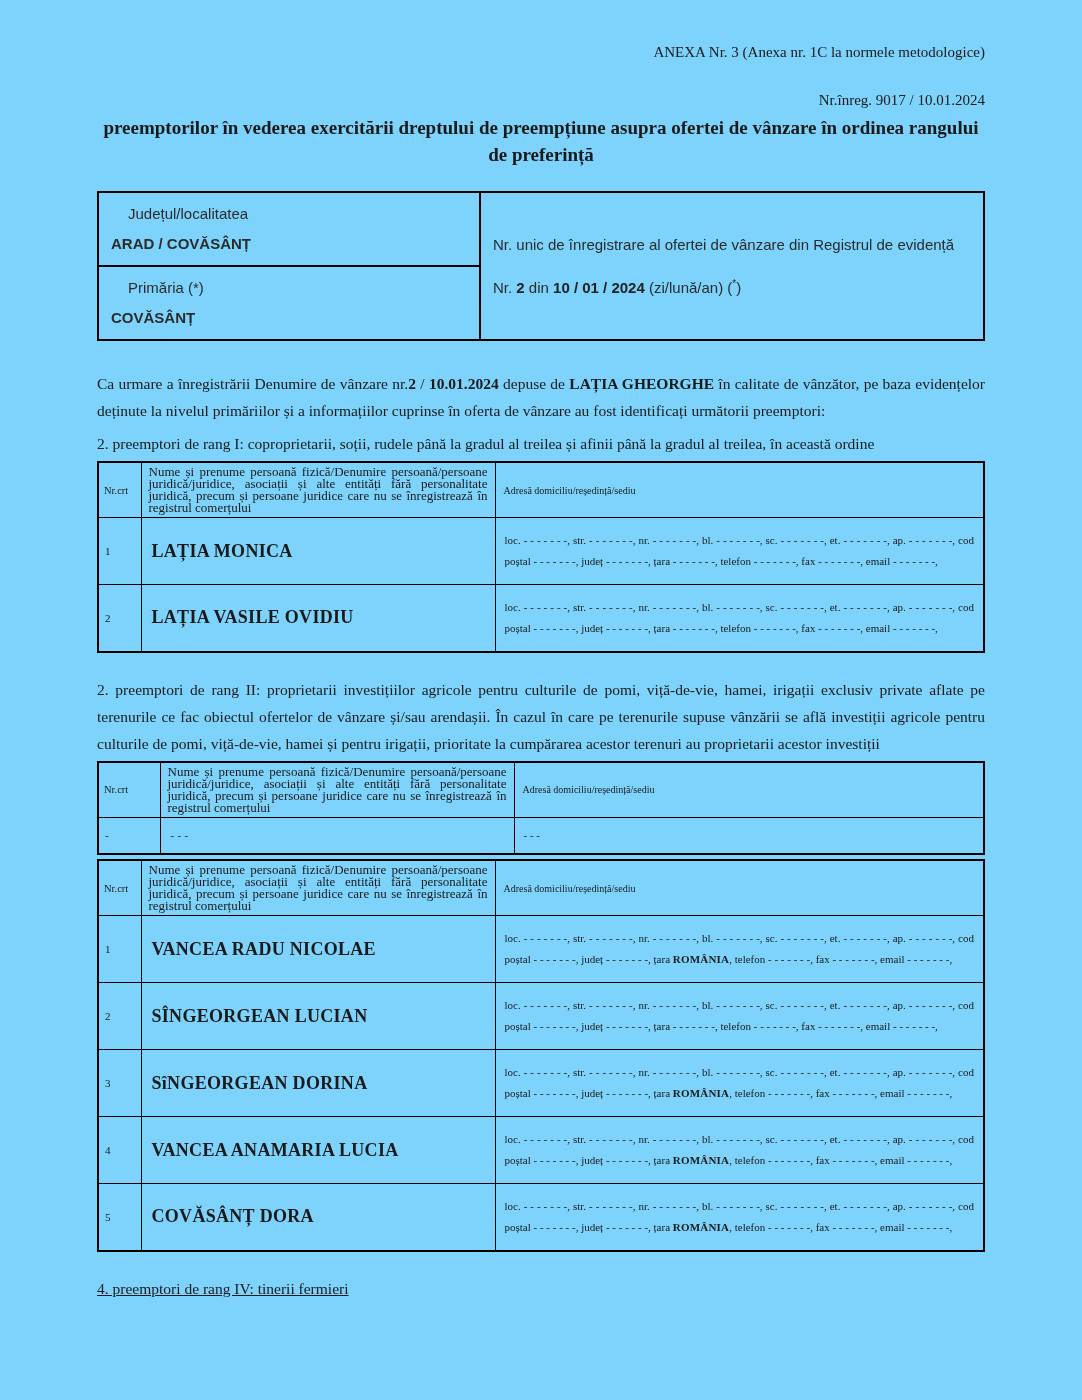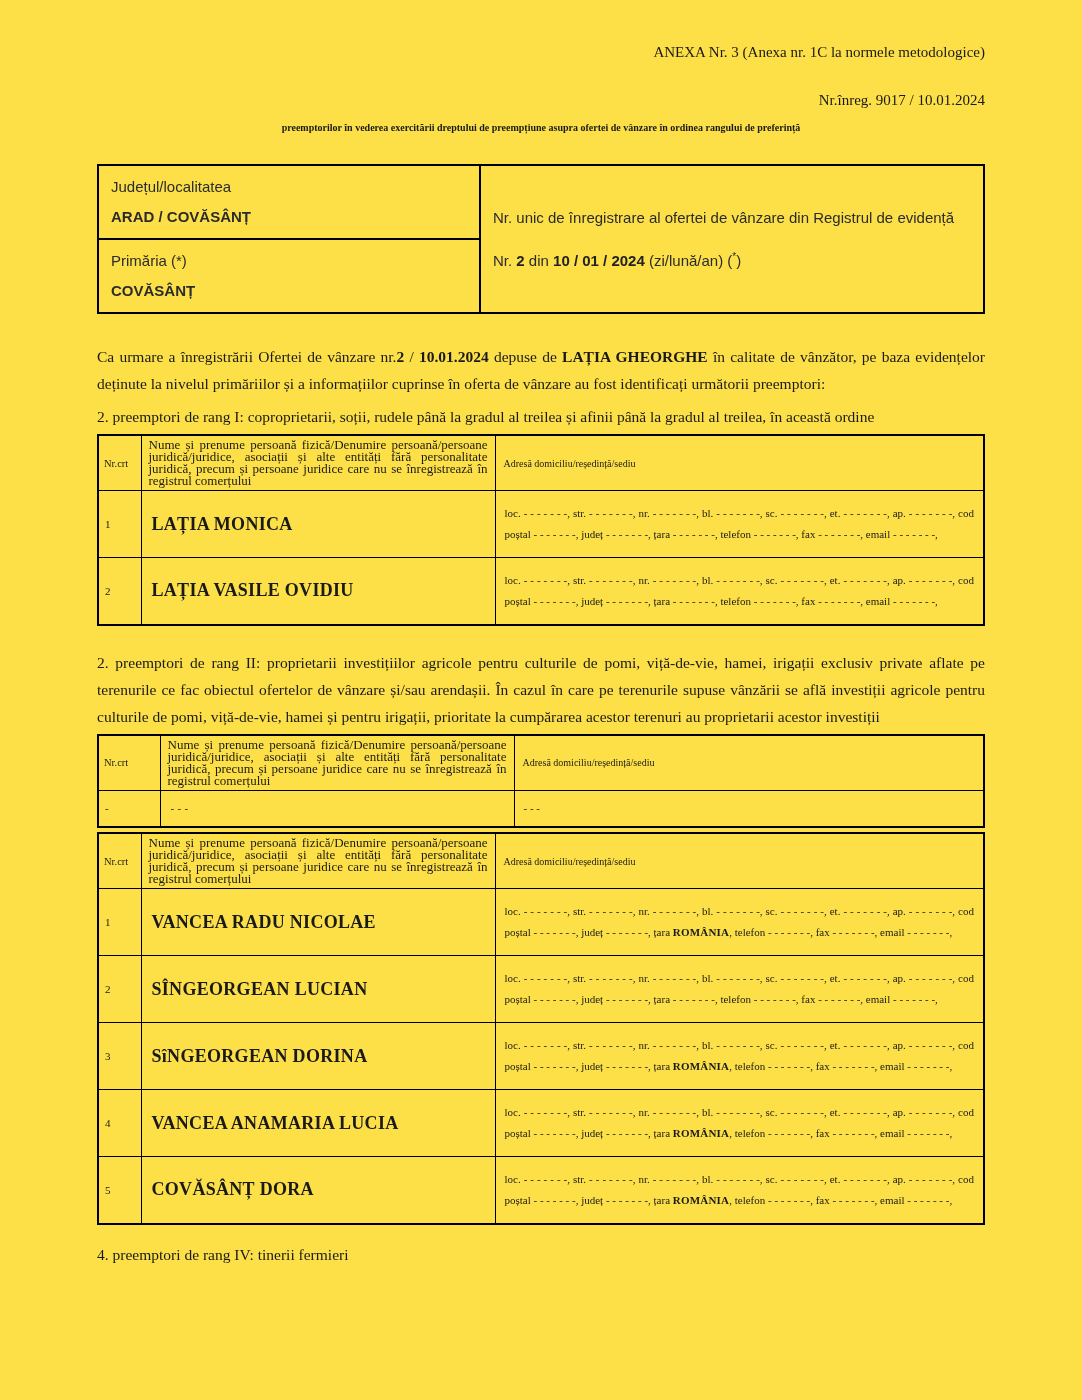--- a/index.html
+++ b/index.html
@@ -1,52 +1,52 @@
 <!DOCTYPE html>
 <html lang="ro"><head>
 <meta charset="utf-8">
 <style>
   html,body{margin:0;padding:0;background:#ffffff;}
   .page{
     width:1082px;height:1400px;box-sizing:border-box;
-    background:#fde047;color:#1a1a1a;
+    background:#7dd3fc;color:#1a1a1a;
     padding:40px 97px 0 97px;
     font-family:"Liberation Serif",serif;
     overflow:hidden;
   }
   
   .annex-note{ text-align:right; font-size:15px; margin-top:4px; }
   .regline{ text-align:right; font-size:15px; margin-top:31px; }
   .doc-title{ text-align:center; font-weight:bold; font-size:15.5px; margin-top:15px; letter-spacing:.4px;}
-  .doc-subtitle{ text-align:center; font-weight:bold; font-size:10px; line-height:27px; margin-top:5px; }
+  .doc-subtitle{ text-align:center; font-weight:bold; font-size:19px; line-height:27px; margin-top:5px; }
 
   
   table.info-box{
     width:100%; border-collapse:collapse; margin-top:23px;
     font-family:"Liberation Sans",sans-serif; font-size:15px; color:#2b2b2b;
     table-layout:fixed;
   }
   table.info-box td{ border:2px solid #000; vertical-align:middle; padding:6px 12px; }
   td.info-left{ width:356px; }
-  .info-label{ line-height:30px; }
+  .info-label{ line-height:30px;margin-left:17px; }
   .info-value{ font-weight:bold; line-height:30px; }
   td.info-right{ padding:8px 14px; }
   .registry-title{ text-align:justify; line-height:30px; }
   .registry-line{ line-height:30px; margin-top:9px; }
   .registry-line b{ color:#222; }
   .registry-line sup{ font-size:10px; }
 
   
   .para{ text-align:justify; font-size:15.5px; line-height:27px; margin:0; }
   .intro{ margin-top:29px; }
   .rank-heading{ text-align:justify; font-size:15.5px; line-height:27px; margin:0; }
   .h1x{ margin-top:6px; }
   .h2x{ margin-top:23px; }
   .h3x{ margin-top:25px; }
-  .h4x{ margin-top:16px; }
+  .h4x{ margin-top:23px;text-decoration:underline; }
 
   
   table.rank{ width:100%; border-collapse:collapse; border:2px solid #000; table-layout:fixed; margin-top:4px; }
   table.rank td{ border:1px solid #000; vertical-align:middle; overflow:hidden; }
   table.rank tr.hdr td{ vertical-align:middle; }
   .c-nr{ width:43px; }
   .c-name{ width:354px; }
   table.t2 .c-nr{ width:62px; }
   .hdr{ height:42px; }
   .hdr .hd-nr{ font-size:10.5px; padding:2px 5px; }
@@ -84,21 +84,21 @@
     </tr>
     <tr>
       <td class="info-left">
         <div class="info-label">Primăria (*)</div>
         <div class="info-value">COVĂSÂNȚ</div>
       </td>
     </tr>
   </tbody>
     </table>
 
-  <p class="para intro"><span>Ca urmare a înregistrării Ofertei de vânzare nr.</span><b>2</b><span> / </span><b>10.01.2024</b><span> depuse de </span><b>LAȚIA GHEORGHE</b><span> în calitate de vânzător, pe baza evidențelor deținute la nivelul primăriilor și a informațiilor cuprinse în oferta de vânzare au fost identificați următorii preemptori:</span></p>
+  <p class="para intro"><span>Ca urmare a înregistrării Denumire de vânzare nr.</span><b>2</b><span> / </span><b>10.01.2024</b><span> depuse de </span><b>LAȚIA GHEORGHE</b><span> în calitate de vânzător, pe baza evidențelor deținute la nivelul primăriilor și a informațiilor cuprinse în oferta de vânzare au fost identificați următorii preemptori:</span></p>
 
   <p class="rank-heading h1x">2. preemptori de rang I: coproprietarii, soții, rudele până la gradul al treilea și afinii până la gradul al treilea, în această ordine</p>
 
   <table class="rank t1">
     <colgroup>
         <col class="c-nr">
         <col class="c-name">
         <col>
       </colgroup>
     <tbody>

